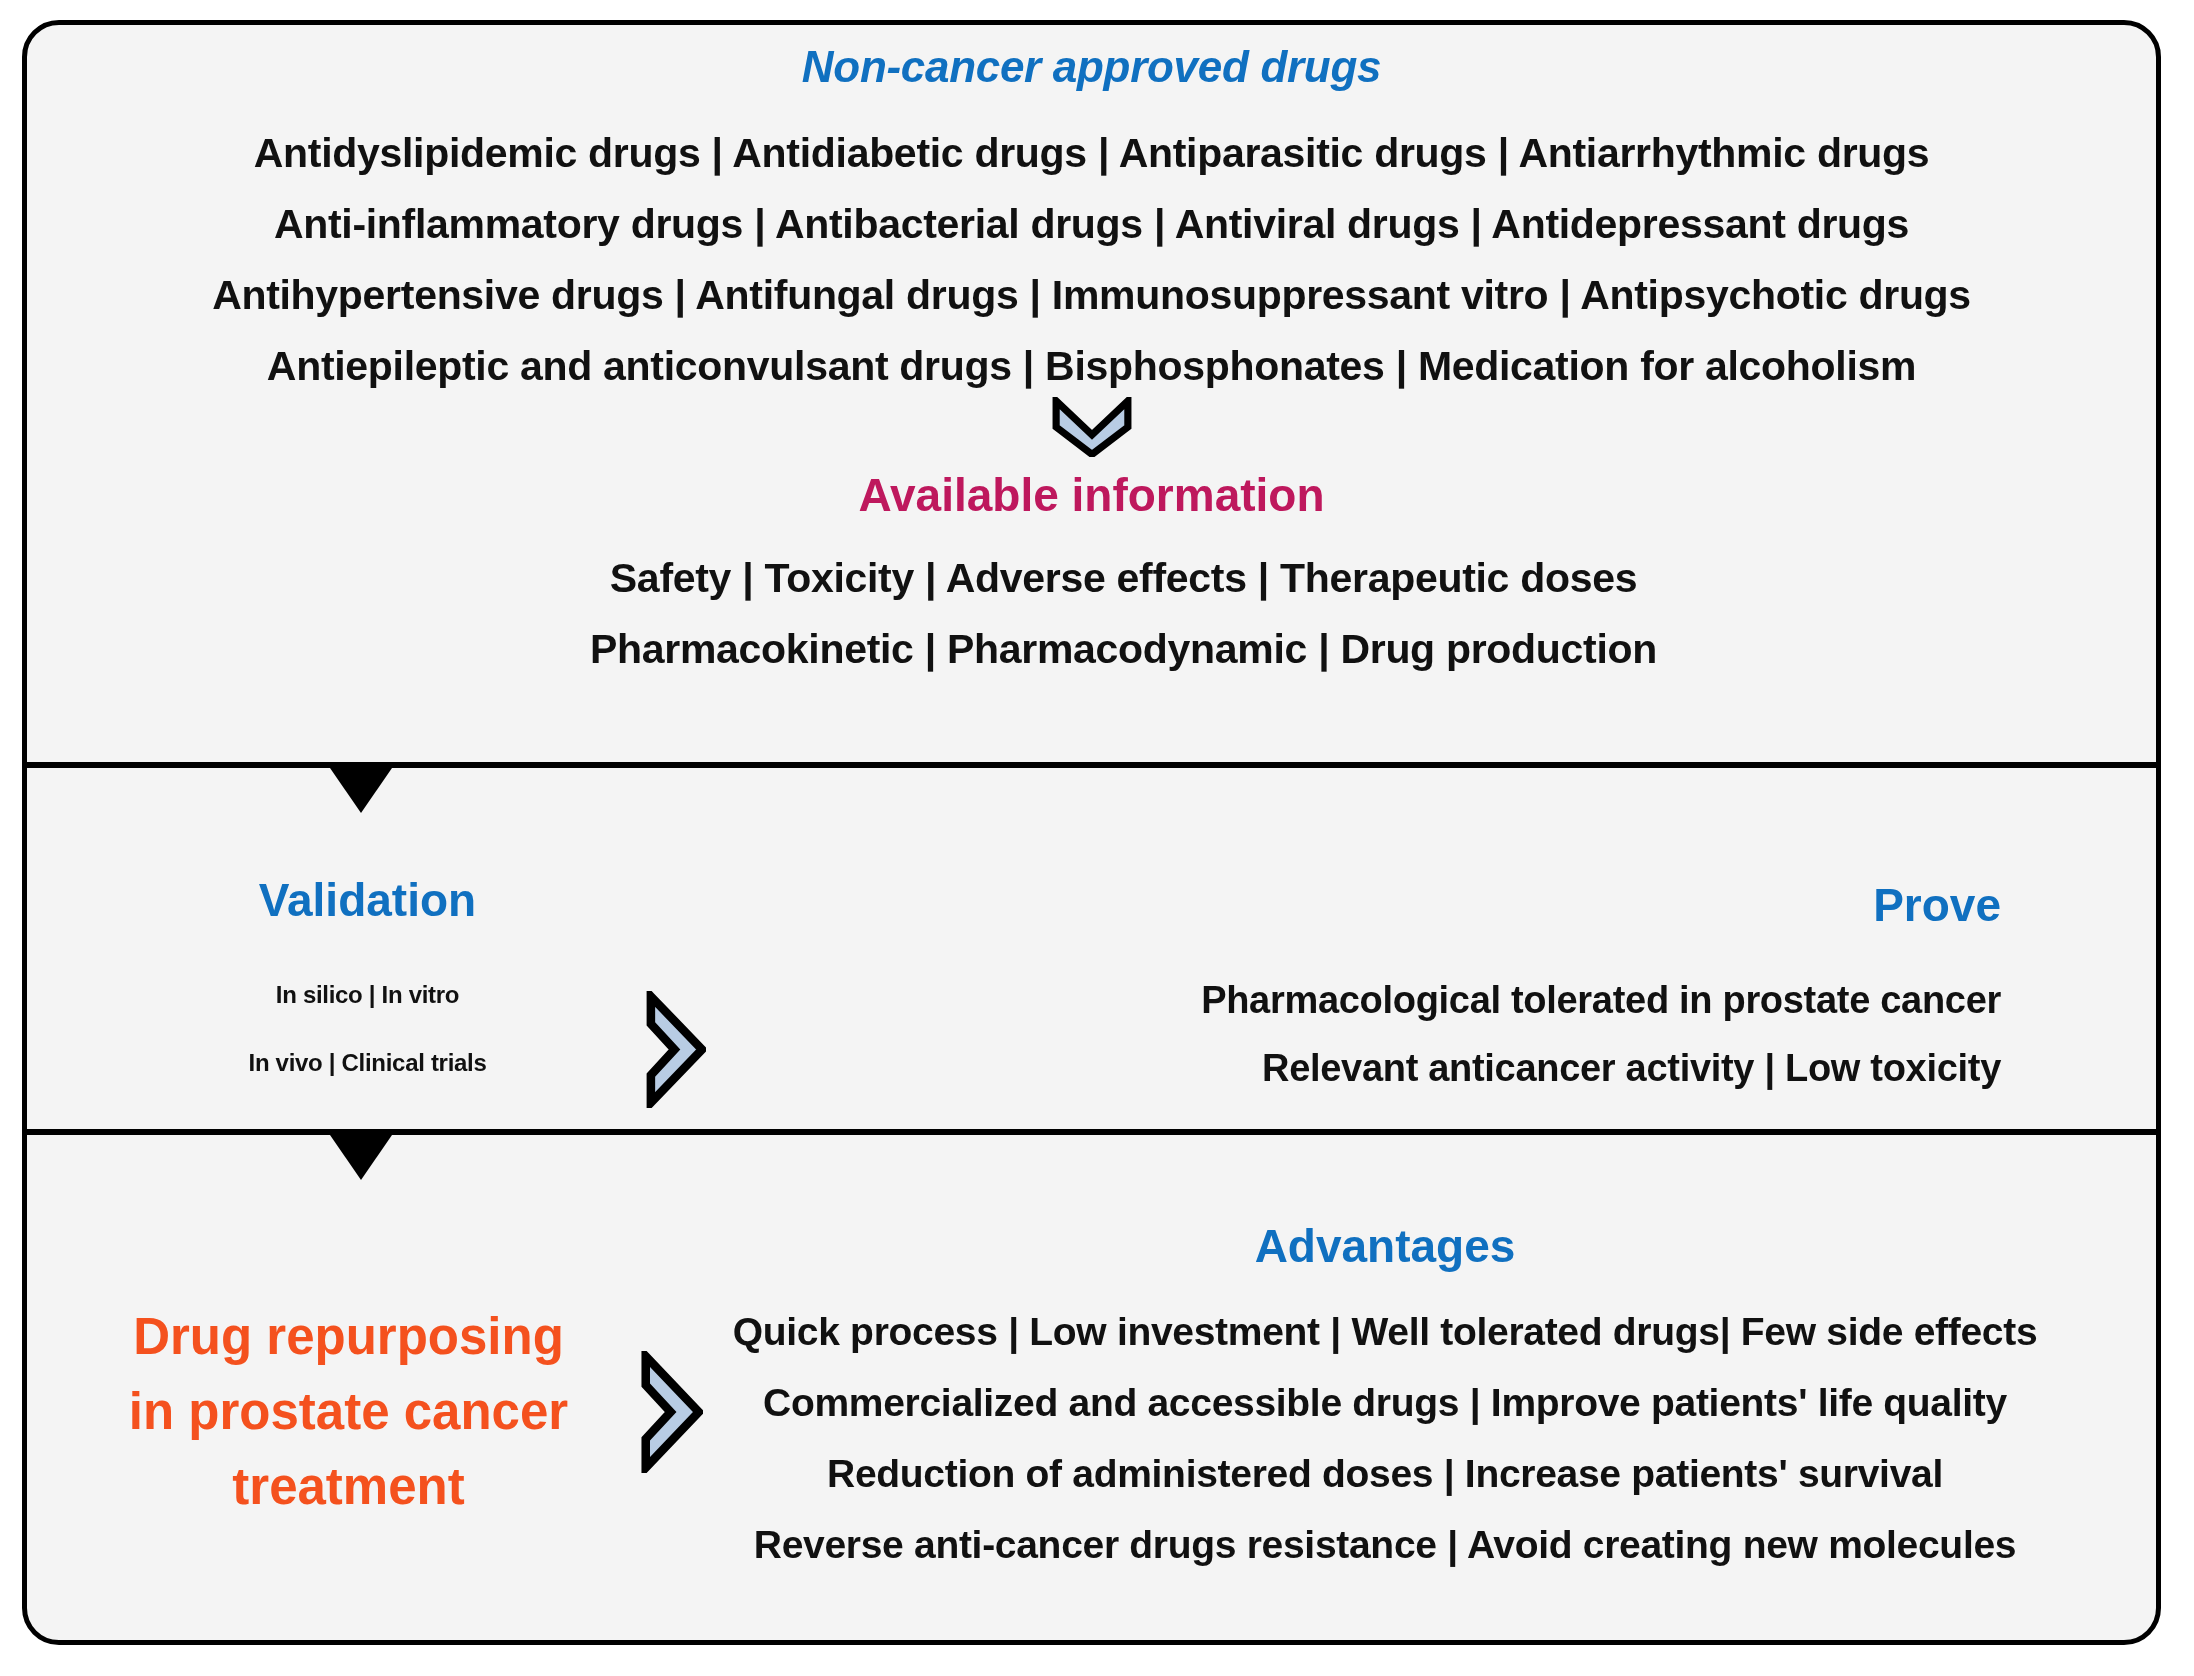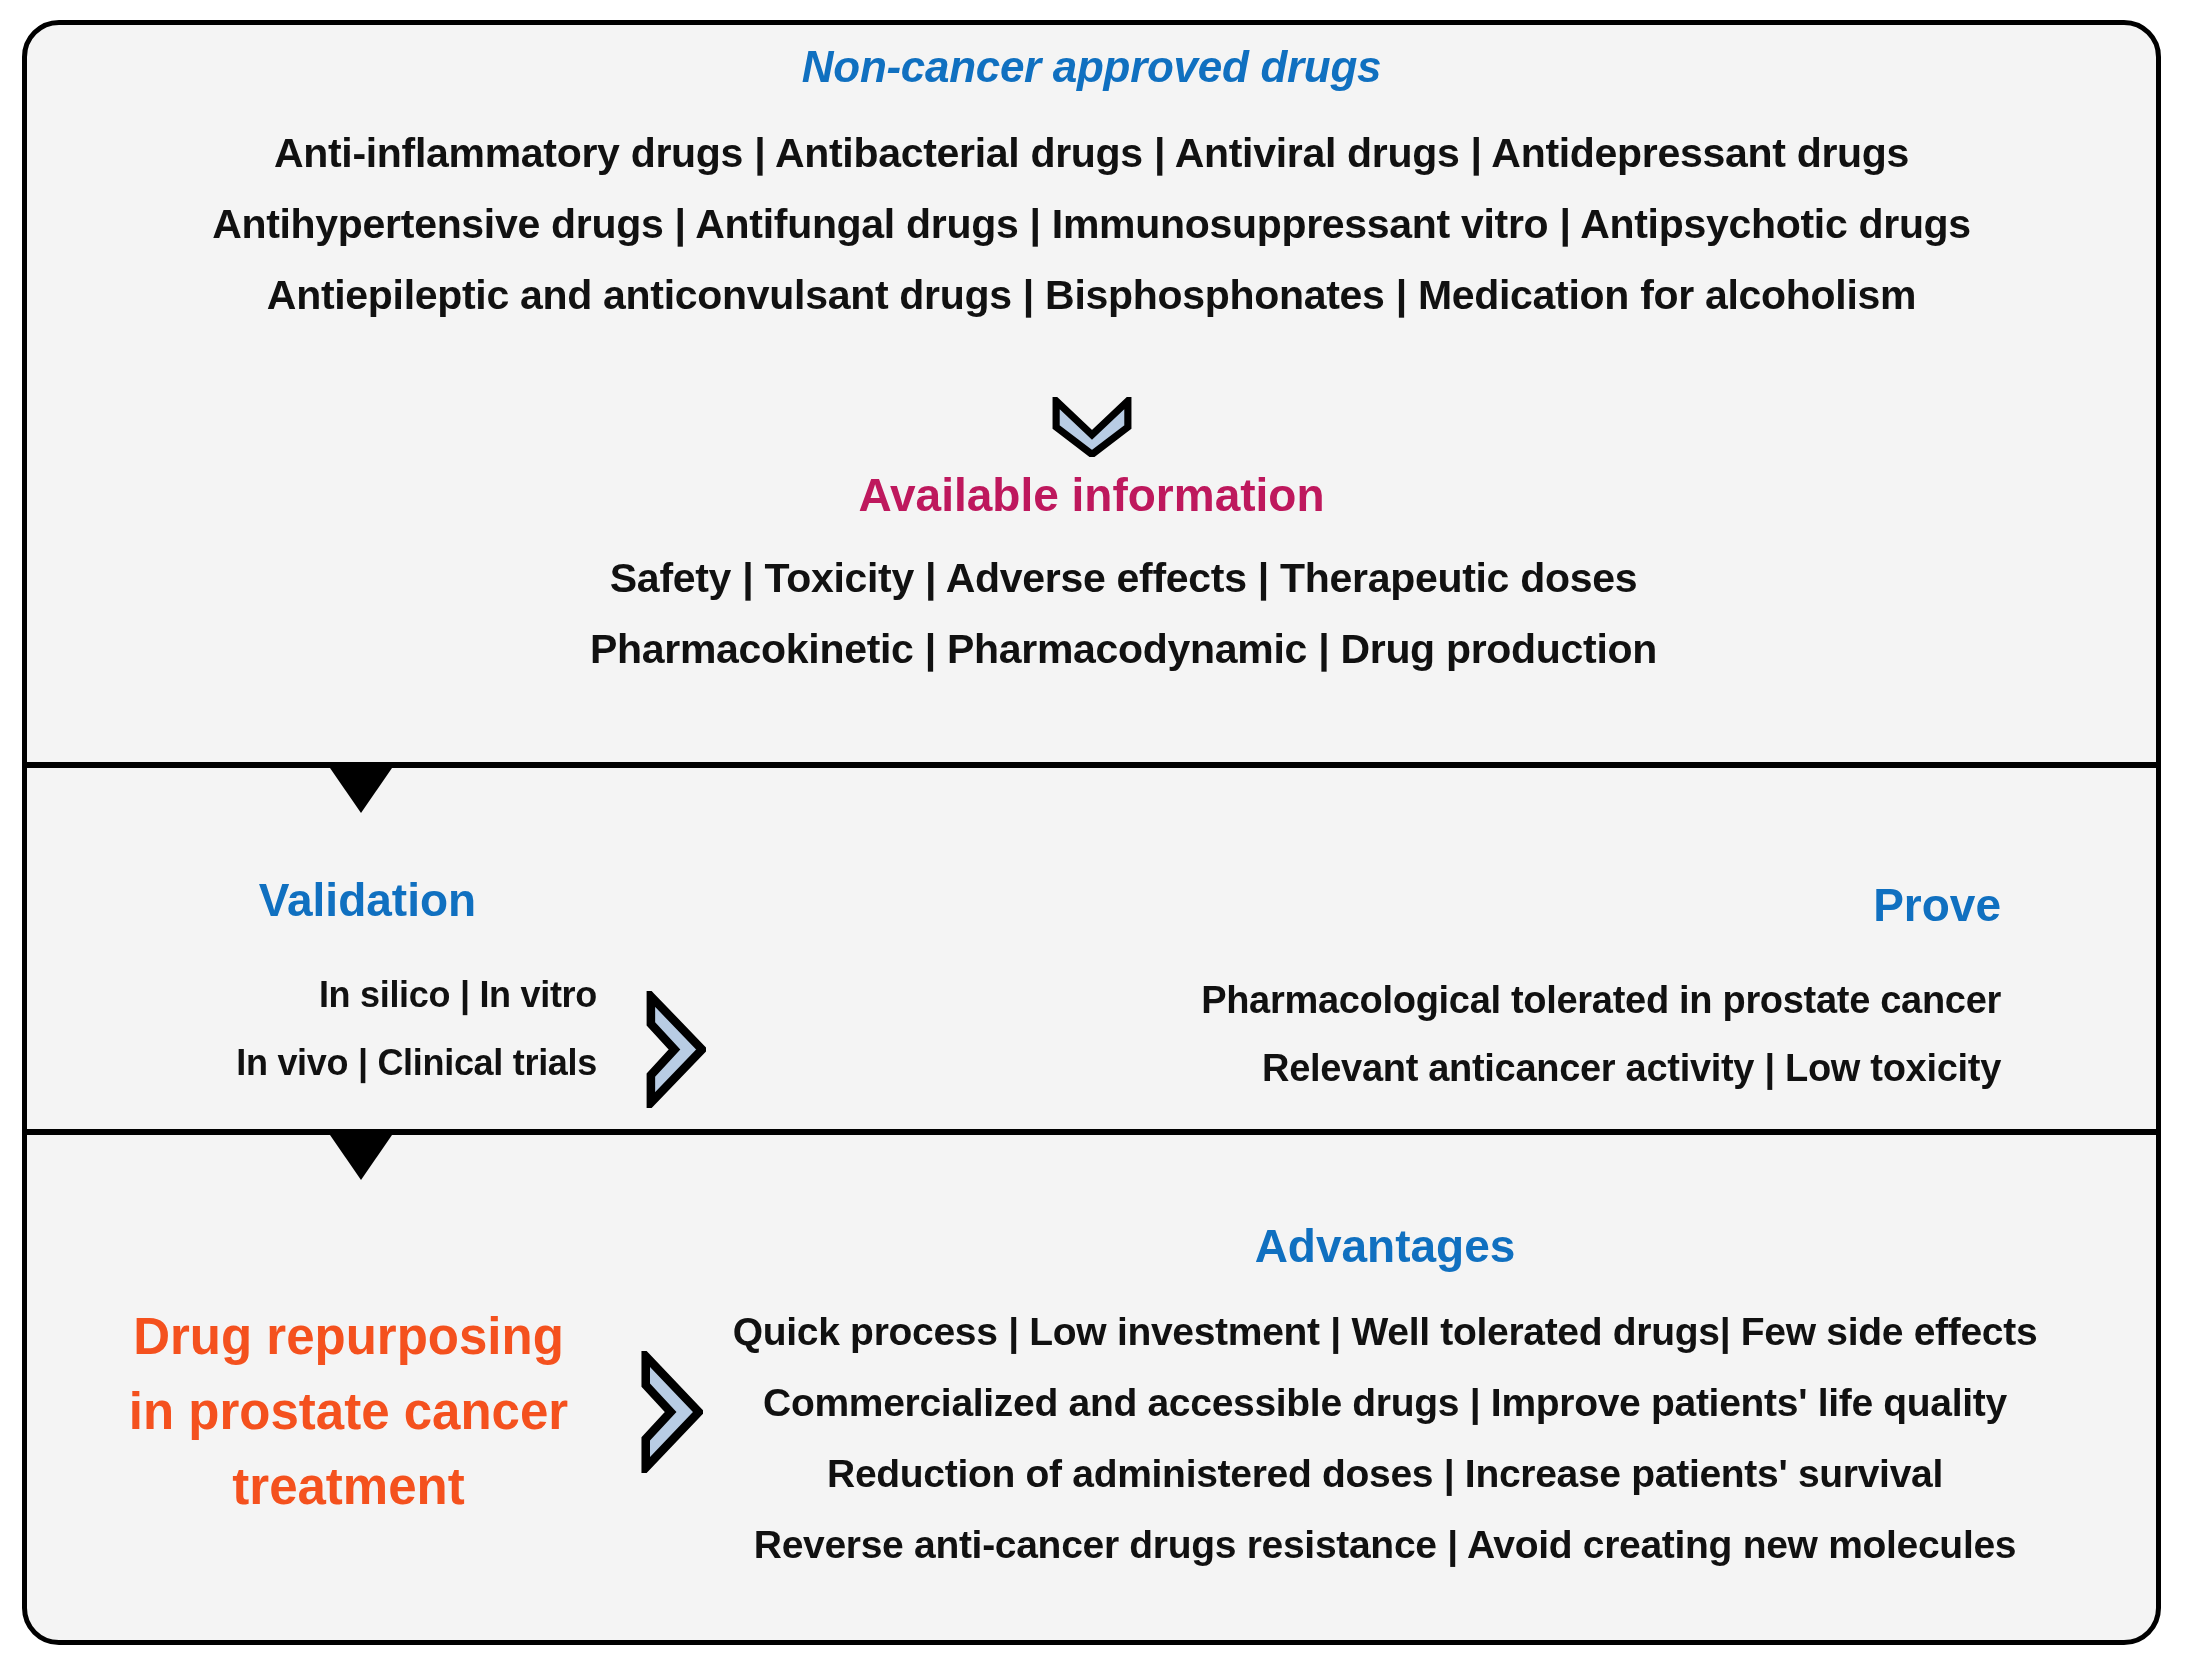--- a/index.html
+++ b/index.html
@@ -156,21 +156,21 @@
     margin-bottom: 34px;
   }
   .col-line {
     color: #111111;
     font-size: 38px;
     font-weight: bold;
     line-height: 68px;
     white-space: nowrap;
     letter-spacing: -0.3px;
   }
-  #validation-col .col-line { font-size: 36px; text-align: right; }
+  #validation-col .col-line { font-size: 24px; }
   #chevron-right-mid {
     position: absolute;
     left: 616px;
     top: 223px;
   }
 
   
   #div-2 { top: 1104px; }
   #tri-2 { left: 303px; top: 1110px; }
 
@@ -229,20 +229,21 @@
 </head>
 <body>
 
 <div id="frame">
 
   <div id="sec-top" class="section">
 
     <div id="title-noncancer">Non-cancer approved drugs</div>
 
     <div id="list-noncancer">
+      <div class="line">Antidyslipidemic drugs | Antidiabetic drugs | Antiparasitic drugs | Antiarrhythmic drugs</div>
       <div class="line">Anti-inflammatory drugs | Antibacterial drugs | Antiviral drugs | Antidepressant drugs</div>
       <div class="line">Antihypertensive drugs | Antifungal drugs | Immunosuppressant vitro | Antipsychotic drugs</div>
       <div class="line">Antiepileptic and anticonvulsant drugs | Bisphosphonates | Medication for alcoholism</div>
     </div>
 
     <div id="chevron-down-wrap">
       <svg width="80" height="60" viewBox="0 0 122 92">
         <polygon points="6,6 61,58 116,6 116,46 61,88 6,46" fill="#b8cce4" stroke="#000000" stroke-width="11" stroke-linejoin="miter"></polygon>
       </svg>
     </div>

